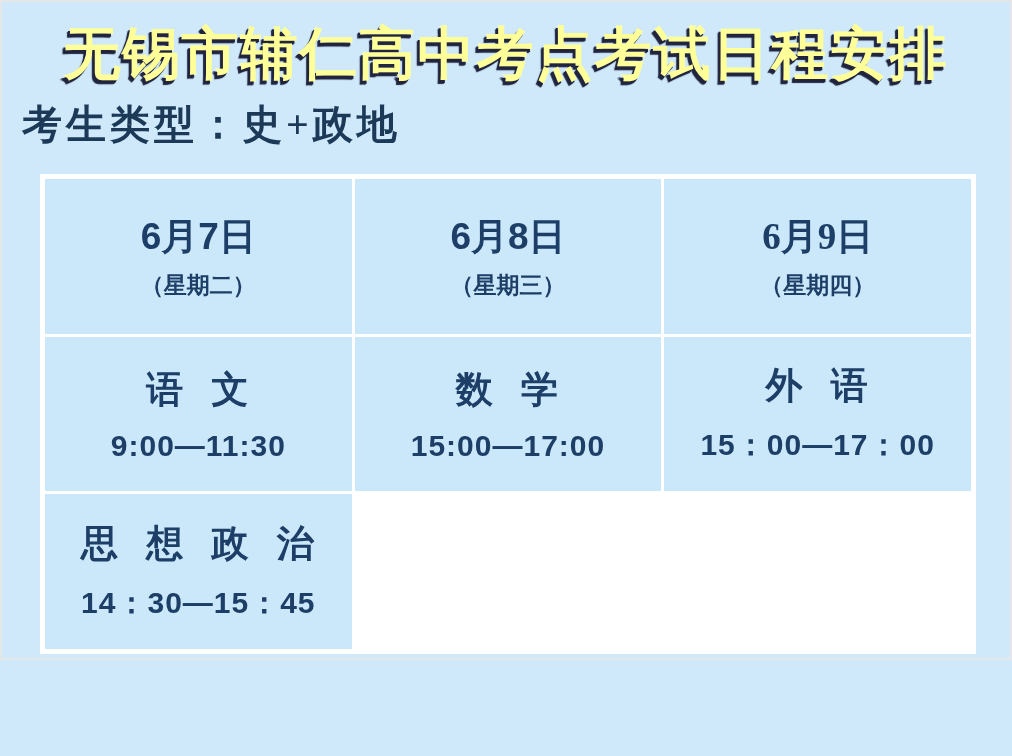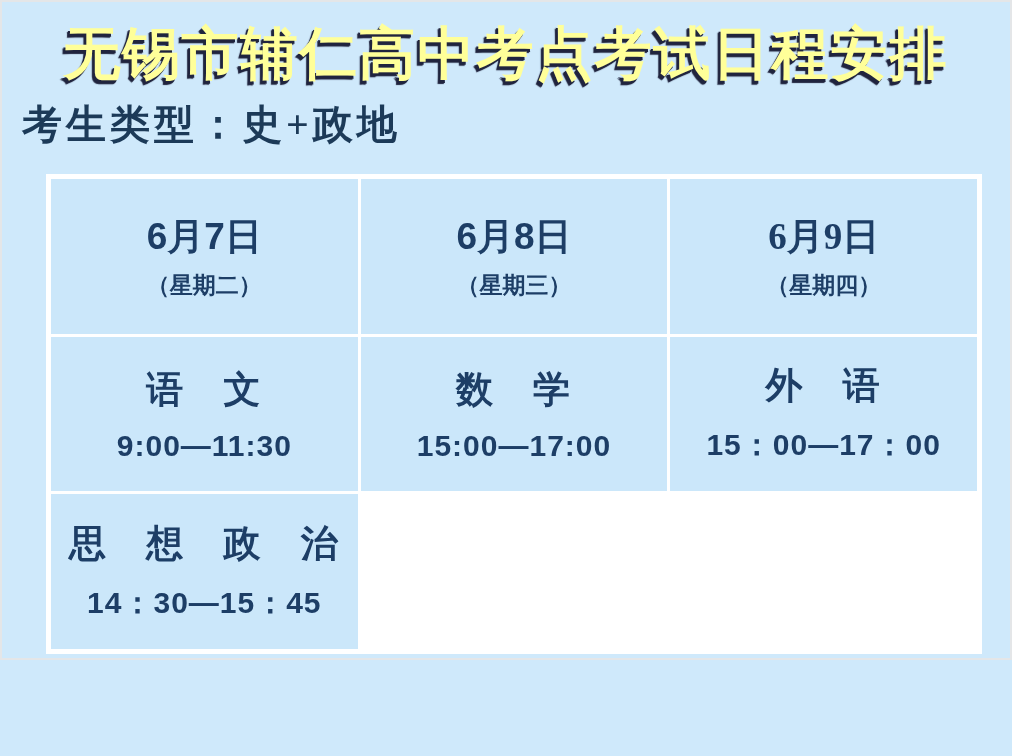--- a/index.html
+++ b/index.html
@@ -39,21 +39,21 @@
   .slide-subtitle {
     margin: 12px 0 0 20px;
     font-size: 40px;
     font-weight: bold;
     letter-spacing: 4px;
     color: var(--subtitle);
     font-family: "Liberation Serif", "DejaVu Serif", serif;
   }
   .exam-table {
     position: absolute;
-    left: 44px;
+    left: 38px;
     top: 172px;
     width: 936px;
     height: 480px;
     display: grid;
     grid-template-columns: repeat(3, 1fr);
     grid-template-rows: repeat(3, 1fr);
     gap: 3px;
     background: var(--grid);
     border: 5px solid var(--grid);
   }
@@ -78,21 +78,21 @@
     margin-top: 8px;
     font-size: 23px;
     font-weight: bold;
     font-family: "Liberation Serif", "DejaVu Serif", serif;
   }
   .subject-name {
     font-size: 37px;
     font-weight: bold;
     word-spacing: 14px;
     letter-spacing: 2px;
-    font-family: Liberation Mono, monospace;
+    font-family: Liberation Sans, sans-serif;
   }
   .exam-time {
     margin-top: 14px;
     font-size: 30px;
     font-weight: bold;
     letter-spacing: 1px;
     font-family: "Liberation Sans", sans-serif;
   }
 </style>
 </head>

